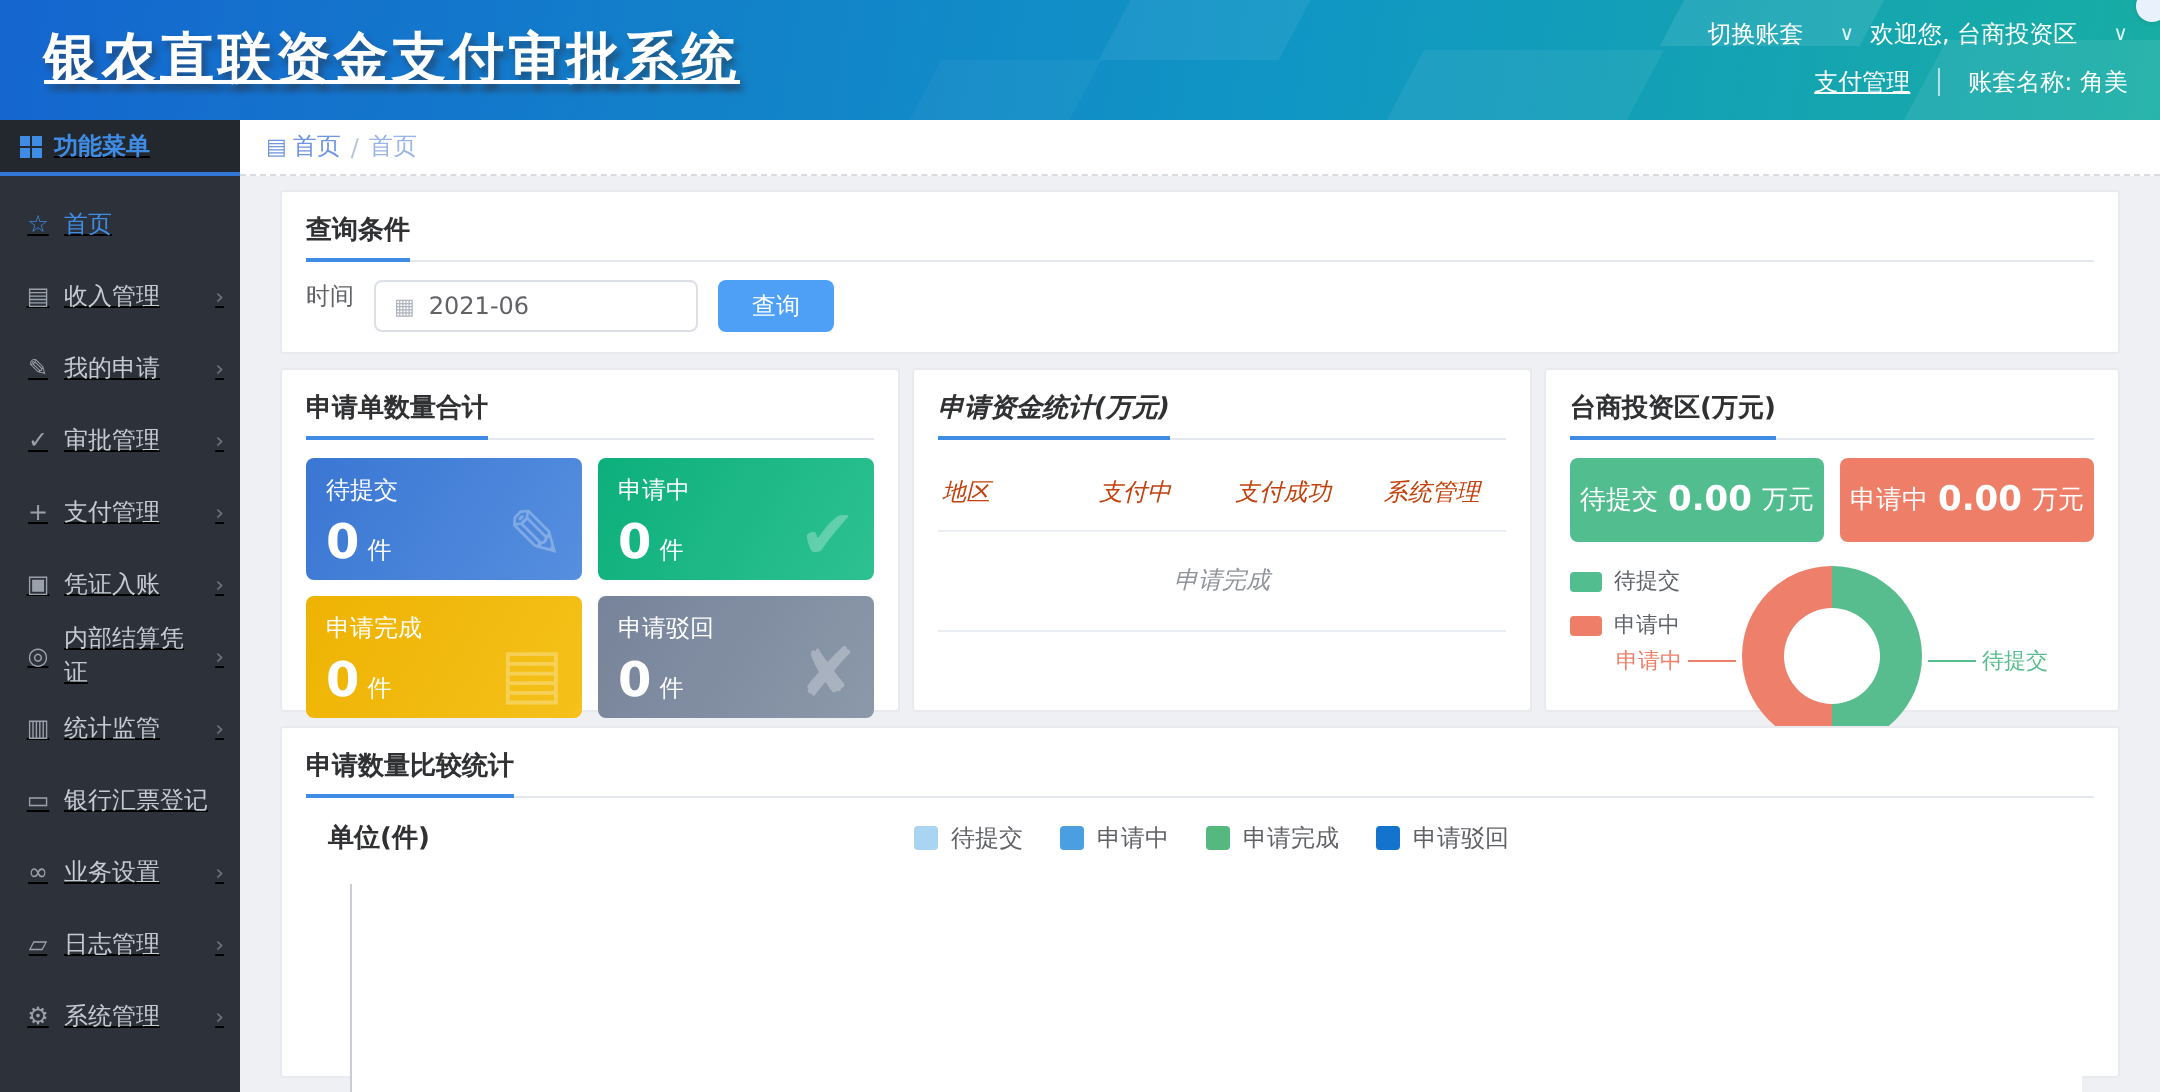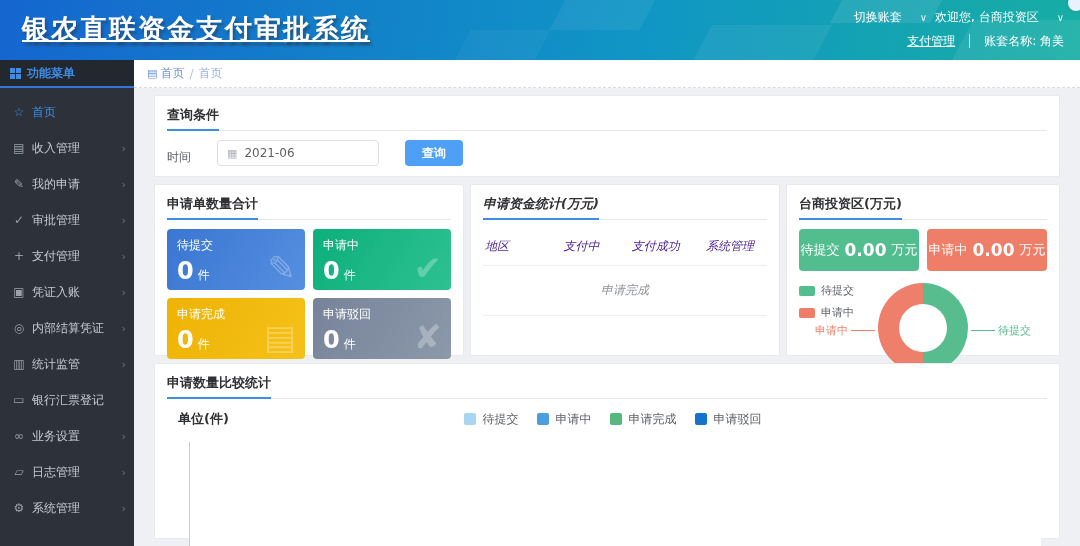--- a/index.html
+++ b/index.html
@@ -23,21 +23,21 @@
   .hr-row + .hr-row { margin-top:4px; }
   .dd { display:flex; align-items:center; gap:18px; cursor:pointer; }
   .chev-down { font-size:10px; opacity:.85; }
   .guide-link { text-decoration:underline; cursor:pointer; }
   .v-div { width:1px; height:14px; background:rgba(255,255,255,.65); margin:0 6px; }
   .float-dot { position:absolute; right:-4px; top:-5px; width:16px; height:16px;
     border-radius:50%; background:#e9f2fc; box-shadow:0 0 3px rgba(0,0,0,.15); }
 
   
   .shell { display:flex; height:486px; }
-  .sidebar { width:134px; background:#2c313a; flex:none; }
+  .sidebar { width:120px; background:#2c313a; flex:none;text-decoration:underline; }
   .menu-header { height:28px; background:#23272e; border-bottom:2px solid #3178d8;
     display:flex; align-items:center; gap:6px; padding:0 10px; color:#3f8ce4;
     font-size:12px; font-weight:bold; }
   .menu-grid-icon { display:inline-grid; grid-template-columns:5px 5px; gap:1px; }
   .menu-grid-icon i { width:5px; height:5px; background:#3f8ce4; }
   .menu-list { padding-top:6px; }
   .menu-item { height:36px; display:flex; align-items:center; gap:6px;
     padding:0 8px 0 12px; font-size:12px; color:#c6cbd3; cursor:pointer; }
   .menu-item .mi { width:14px; font-size:12px; color:#9aa1ab; text-align:center; flex:none; }
   .menu-item.active, .menu-item.active .mi { color:#3f8ce4; }
@@ -51,29 +51,29 @@
   .crumb2 { color:#9ab4e6; }
   .doc-ico { font-size:11px; }
 
   .content { flex:1; padding:7px 20px; display:flex; flex-direction:column; gap:7px; min-height:0; }
   .panel { background:#fff; border:1px solid #e8eaee; border-radius:2px; padding:8px 12px 10px; }
   .panel-head { border-bottom:1px solid #e4e7ed; margin-bottom:9px; }
   .panel-title { display:inline-block; font-size:13px; font-weight:bold; color:#303133;
     padding-bottom:5px; border-bottom:2px solid #3f8ce4; margin-bottom:-1px; }
 
   
-  .query-row { display:flex; align-items:flex-end; gap:26px; }
+  .query-row { display:flex; align-items:flex-start; gap:10px; }
   .q-label { font-size:12px; color:#606266; }
   .date-input { width:162px; height:26px; border:1px solid #dcdfe6; border-radius:4px;
     display:flex; align-items:center; gap:7px; padding:0 9px; font-size:12px;
     color:#606266; background:#fff; cursor:text; }
   .cal-ico { color:#b0b5bd; font-size:11px; }
   .search-btn { height:26px; padding:0 17px; background:#4da0f5; color:#fff;
     font-size:12px; border:none; border-radius:4px; cursor:pointer;
-    font-family:inherit;font-weight:bold; }
+    font-family:inherit; }
 
   
   .stats-row { display:flex; gap:6px; height:172px; flex:none; }
   .p-cards { width:310px; flex:none; }
   .p-table { width:310px; flex:none;font-style:italic; }
   .p-amount { flex:1; }
 
   .card-grid { display:grid; grid-template-columns:1fr 1fr; gap:8px; }
   .stat-card { height:61px; border-radius:4px; color:#fff; padding:8px 10px;
     position:relative; overflow:hidden; cursor:default; }
@@ -82,21 +82,21 @@
   .sc-num { font-size:24px; font-weight:bold; line-height:1; }
   .sc-unit { font-size:12px; }
   .big-ico { position:absolute; right:9px; bottom:2px; font-size:34px;
     color:rgba(255,255,255,.28); }
   .c-blue  { background:linear-gradient(120deg,#3a76d3,#568fdf); }
   .c-green { background:linear-gradient(120deg,#0caf7b,#2ec191); }
   .c-yellow{ background:linear-gradient(120deg,#eeb303,#f5c11a); }
   .c-gray  { background:linear-gradient(120deg,#76839a,#8c99aa); }
 
   
-  .ft-head { display:flex; font-size:12px; color:#4c1d95; padding:9px 0 10px;
+  .ft-head { display:flex; font-size:12px; color:#c2410c; padding:9px 0 10px;
     border-bottom:1px solid #ebeef5; }
   .ft-col { flex:1; text-align:center; }
   .ft-col:first-child { text-align:left; padding-left:2px; flex:.8; }
   .ft-empty { text-align:center; font-size:12px; color:#909399; padding:16px 0;
     border-bottom:1px solid #ebeef5; }
 
   
   .amount-cards { display:flex; gap:8px; }
   .a-card { flex:1; height:42px; border-radius:4px; color:#fff; display:flex;
     align-items:center; justify-content:center; gap:5px; font-size:13px; cursor:default; }

